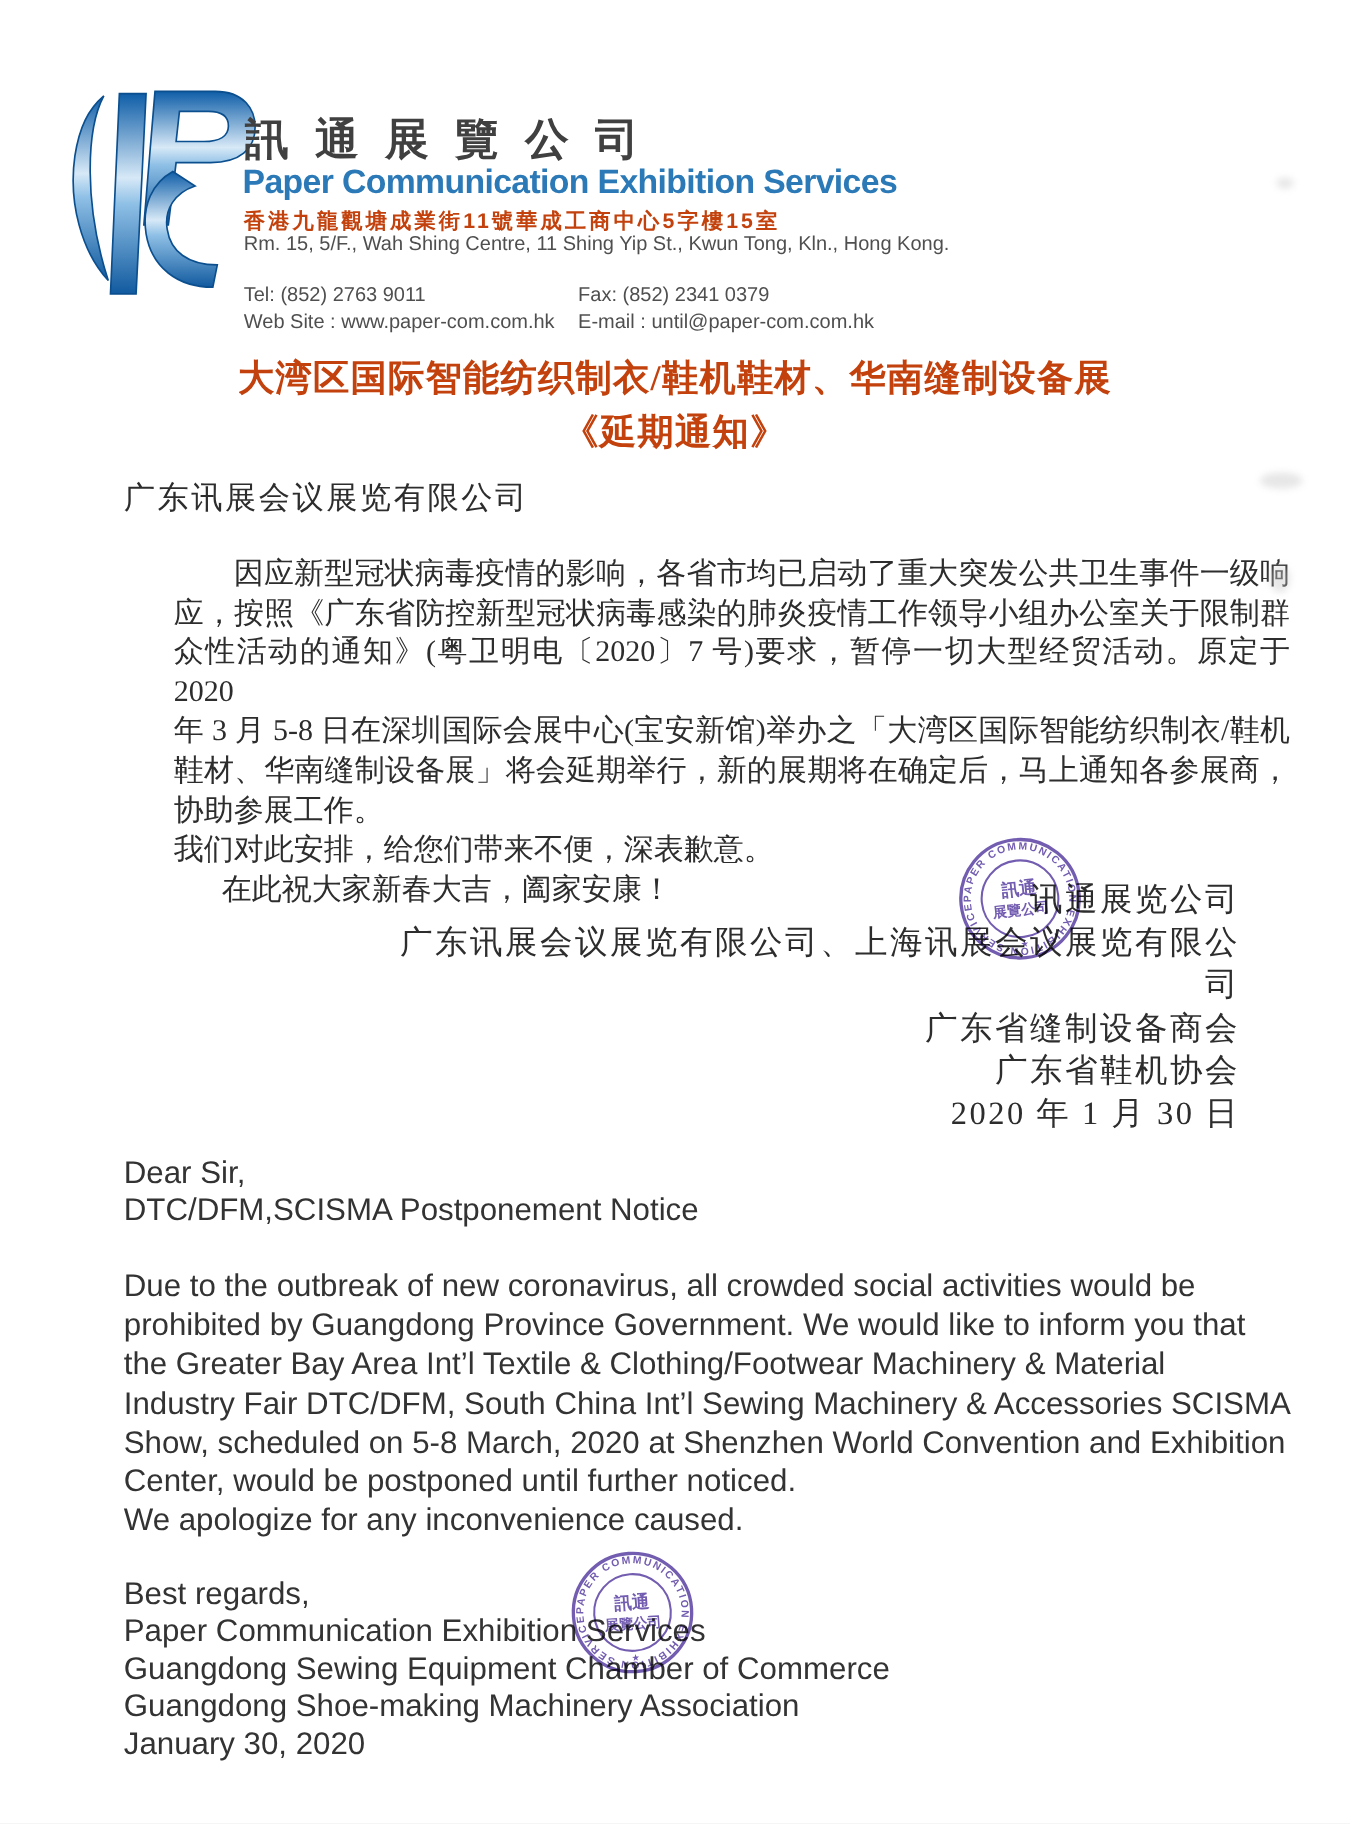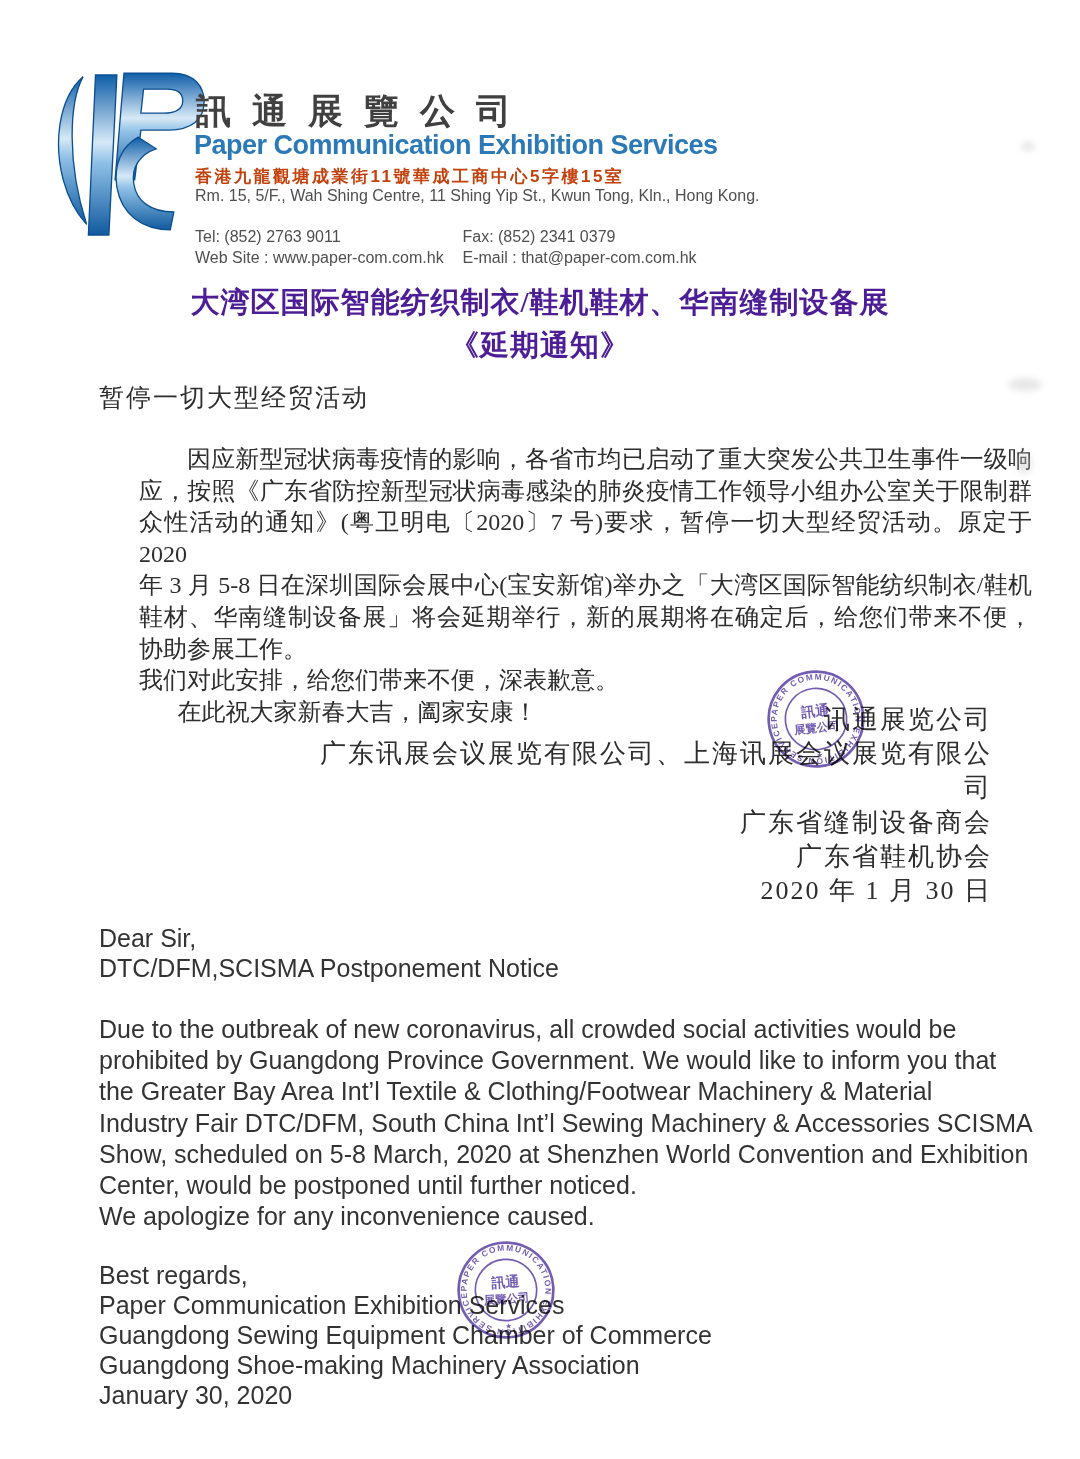--- a/index.html
+++ b/index.html
@@ -39,21 +39,21 @@
     font-size:16px; color:#4f4f4f; white-space:nowrap;
   }
   .addr-en { top:187px; }
   .row-tel { top:208px; width:640px; }
   .row-web { top:229px; width:640px; }
   .contact-row span { display:inline-block; }
   .contact-left  { width:263px;margin-top:20px; }
   
   .title-line1, .title-line2 {
     position:absolute; left:0; width:1080px; text-align:center;
-    font-weight:bold; color:#4c1d95; font-size:29px; letter-spacing:1px;
+    font-weight:bold; color:#c2410c; font-size:29px; letter-spacing:1px;
   }
   .title-line1 { top:283px; }
   .title-line2 { top:326px; }
   
   .greeting {
     position:absolute; left:99px; top:381px;
     font-size:25px; color:#2d2d2d; letter-spacing:2px;
   }
   .zh-body {
     position:absolute; left:99px; top:444px; width:893px;
@@ -115,34 +115,34 @@
   <div class="brand-en">Paper Communication Exhibition Services</div>
   <div class="addr-zh">香港九龍觀塘成業街11號華成工商中心5字樓15室</div>
   <div class="addr-en">Rm. 15, 5/F., Wah Shing Centre, 11 Shing Yip St., Kwun Tong, Kln., Hong Kong.</div>
 
   <div class="contact-row row-tel">
     <span class="contact-left">Tel: (852) 2763 9011</span>
     <span>Fax: (852) 2341 0379</span>
   </div>
   <div class="contact-row row-web">
     <span class="contact-left">Web Site : www.paper-com.com.hk</span>
-    <span>E-mail : that@paper-com.com.hk</span>
+    <span>E-mail : until@paper-com.com.hk</span>
   </div>
 
   <div class="title-line1">大湾区国际智能纺织制衣/鞋机鞋材、华南缝制设备展</div>
   <div class="title-line2">《延期通知》</div>
 
-  <div class="greeting">暂停一切大型经贸活动</div>
+  <div class="greeting">广东讯展会议展览有限公司</div>
 
   <div class="zh-body">
     <div class="zh-line ind1">因应新型冠状病毒疫情的影响，各省市均已启动了重大突发公共卫生事件一级响</div>
     <div class="zh-line">应，按照《广东省防控新型冠状病毒感染的肺炎疫情工作领导小组办公室关于限制群</div>
     <div class="zh-line">众性活动的通知》(粤卫明电〔2020〕7 号)要求，暂停一切大型经贸活动。原定于 2020</div>
     <div class="zh-line">年 3 月 5-8 日在深圳国际会展中心(宝安新馆)举办之「大湾区国际智能纺织制衣/鞋机</div>
-    <div class="zh-line">鞋材、华南缝制设备展」将会延期举行，新的展期将在确定后，给您们带来不便，</div>
+    <div class="zh-line">鞋材、华南缝制设备展」将会延期举行，新的展期将在确定后，马上通知各参展商，</div>
     <div class="zh-line noj">协助参展工作。</div>
     <div class="zh-line noj">我们对此安排，给您们带来不便，深表歉意。</div>
     <div class="zh-line noj ind2">在此祝大家新春大吉，阖家安康！</div>
   </div>
 
   <div class="zh-sign">
     <div>讯通展览公司</div>
     <div>广东讯展会议展览有限公司、上海讯展会议展览有限公司</div>
     <div>广东省缝制设备商会</div>
     <div>广东省鞋机协会</div>

